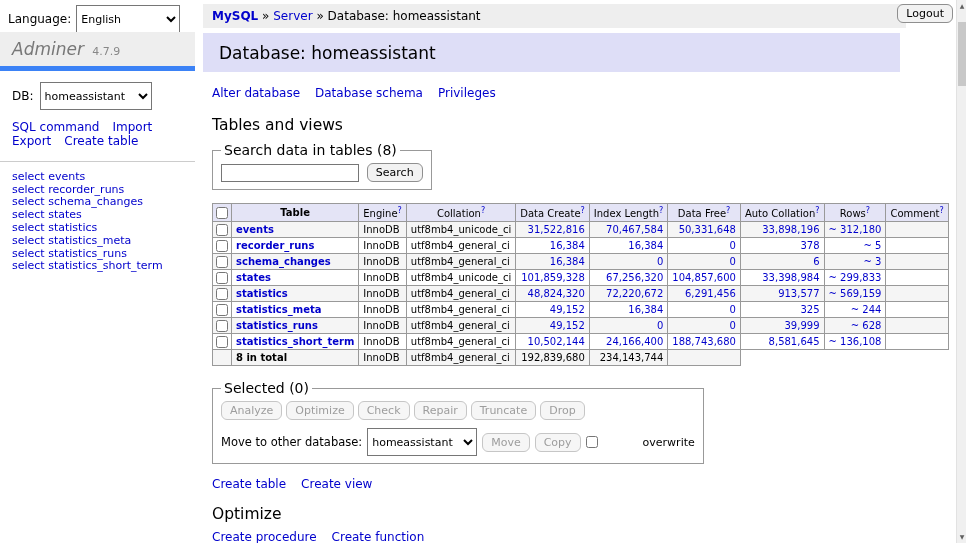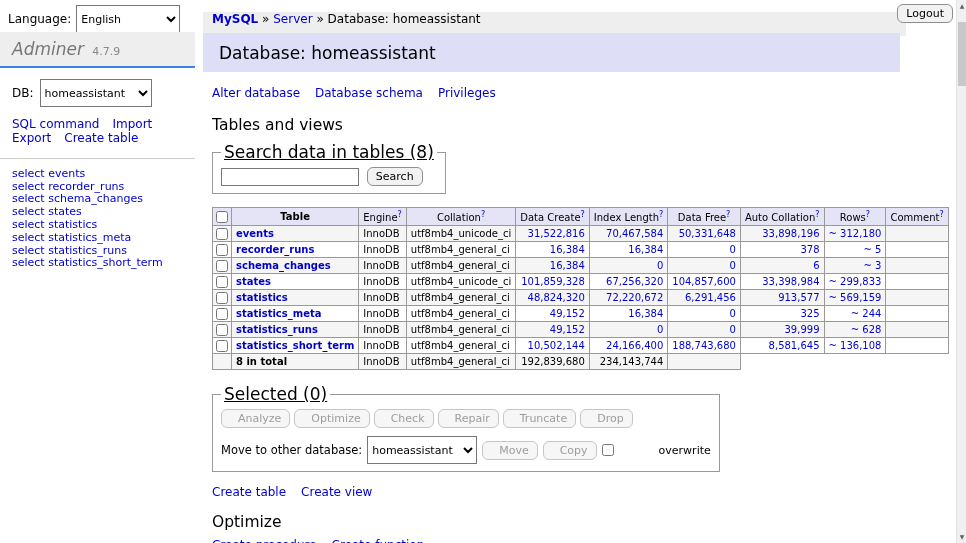--- a/index.html
+++ b/index.html
@@ -8,43 +8,43 @@
     width: 966px; height: 543px; overflow: hidden; position: relative;
     background: #fff; color: #000;
     font-family: "DejaVu Sans", "Liberation Sans", sans-serif; font-size: 12px;
   }
   a { color: var(--link, #0000cc); text-decoration: none; cursor: pointer; }
 
   
   #top-language { position: absolute; left: 8px; top: 5px; display: flex; align-items: center; gap: 5px; }
   #top-language select { width: 104px; }
   #breadcrumb {
-    position: absolute; left: 203px; top: 12px; width: 703px; height: 24px;
-    background: var(--breadcrumb-bg, #eee); display: flex; align-items: flex-start;
+    position: absolute; left: 203px; top: 4px; width: 703px; height: 24px;
+    background: var(--breadcrumb-bg, #eee); display: flex; align-items: center;
     padding: 0 9px; white-space: pre; font-size: 12px;
   }
   #breadcrumb .bold { font-weight: bold; }
   #logout { position: absolute; top: 4px; right: 13px; }
 
   
   button {
     font-family: inherit; font-size: 11px; padding: 2px 8px;
     background: #f2f2f2; border: 1px solid #8f8f8f; border-radius: 6px; color: #000; cursor: pointer;
   }
-  button:disabled { color: #9d9d9d; border-color: #c6c6c6; background: #f6f6f6; cursor: default; padding-left: 16px; }
+  button:disabled { color: #9d9d9d; border-color: #c6c6c6; background: #f6f6f6; cursor: default; }
   select {
     font-family: inherit; font-size: 11px; height: 28px;
     border: 1px solid #767676; background: #fff;
   }
   input[type=checkbox] { width: 12px; height: 12px; margin: 0; vertical-align: middle; }
 
   
   #sidebar { position: absolute; left: 0; top: 32px; width: 195px; }
   #sidebar h1 {
-    margin: 0; background: var(--panel-bg, #eee); border-bottom: 2px solid #3b82f6;
+    margin: 0; background: var(--panel-bg, #eee); border-bottom: 5px solid #3b82f6;
     padding: 7px 12px; font-size: 17px; font-weight: normal;
   }
   .app-name { font-style: italic; color: #777; }
   .app-version { font-size: 11px; color: #888; margin-left: 3px; }
   .db-row { padding: 11px 12px 10px; display: flex; align-items: center; gap: 6px; }
   .db-row select { width: 112px; }
   .actions { padding: 0 12px 12px; border-bottom: 1px solid #ccc; font-size: 12px; line-height: 1.2; }
   .action-row a { margin-right: 13px; }
   .table-list { padding: 9px 12px; font-size: 11px; line-height: 12.8px; }
   .tbl-item { white-space: nowrap; }
@@ -58,21 +58,21 @@
   .content { padding: 0 0 0 9px; }
   .links { margin: 14px 0 0; }
   .links a { margin-right: 15px; }
   h3 { font-size: 15.5px; font-weight: normal; margin: 16px 0 0; }
   h3.routines { margin-top: 14px; }
   h3.events { margin-top: 8px; }
   .links.bottom { margin-top: 13px; }
   .links.routines-l { margin-top: 7px; }
 
   fieldset { display: inline-block; border: 1px solid #999; margin: 8px 0 0; padding: 5px 8px 7px; }
-  legend { font-size: 17px; padding: 0 3px; text-decoration: underline; }
+  legend { font-size: 14px; padding: 0 3px; }
   .search-fs input[type=text] {
     width: 138px; height: 18px; border: 1px solid #767676;
     font-family: inherit; font-size: 11px; padding: 1px 3px; margin-right: 4px;
   }
   .selected-fs { margin-top: 14px; }
   .bulk { display: flex; gap: 4px; }
   .moverow { margin-top: 8px; display: flex; align-items: center; gap: 5px; font-size: 11.5px; }
   .moverow select { width: 110px; }
   .moverow label { font-size: 11px; padding-left: 40px; }
 

